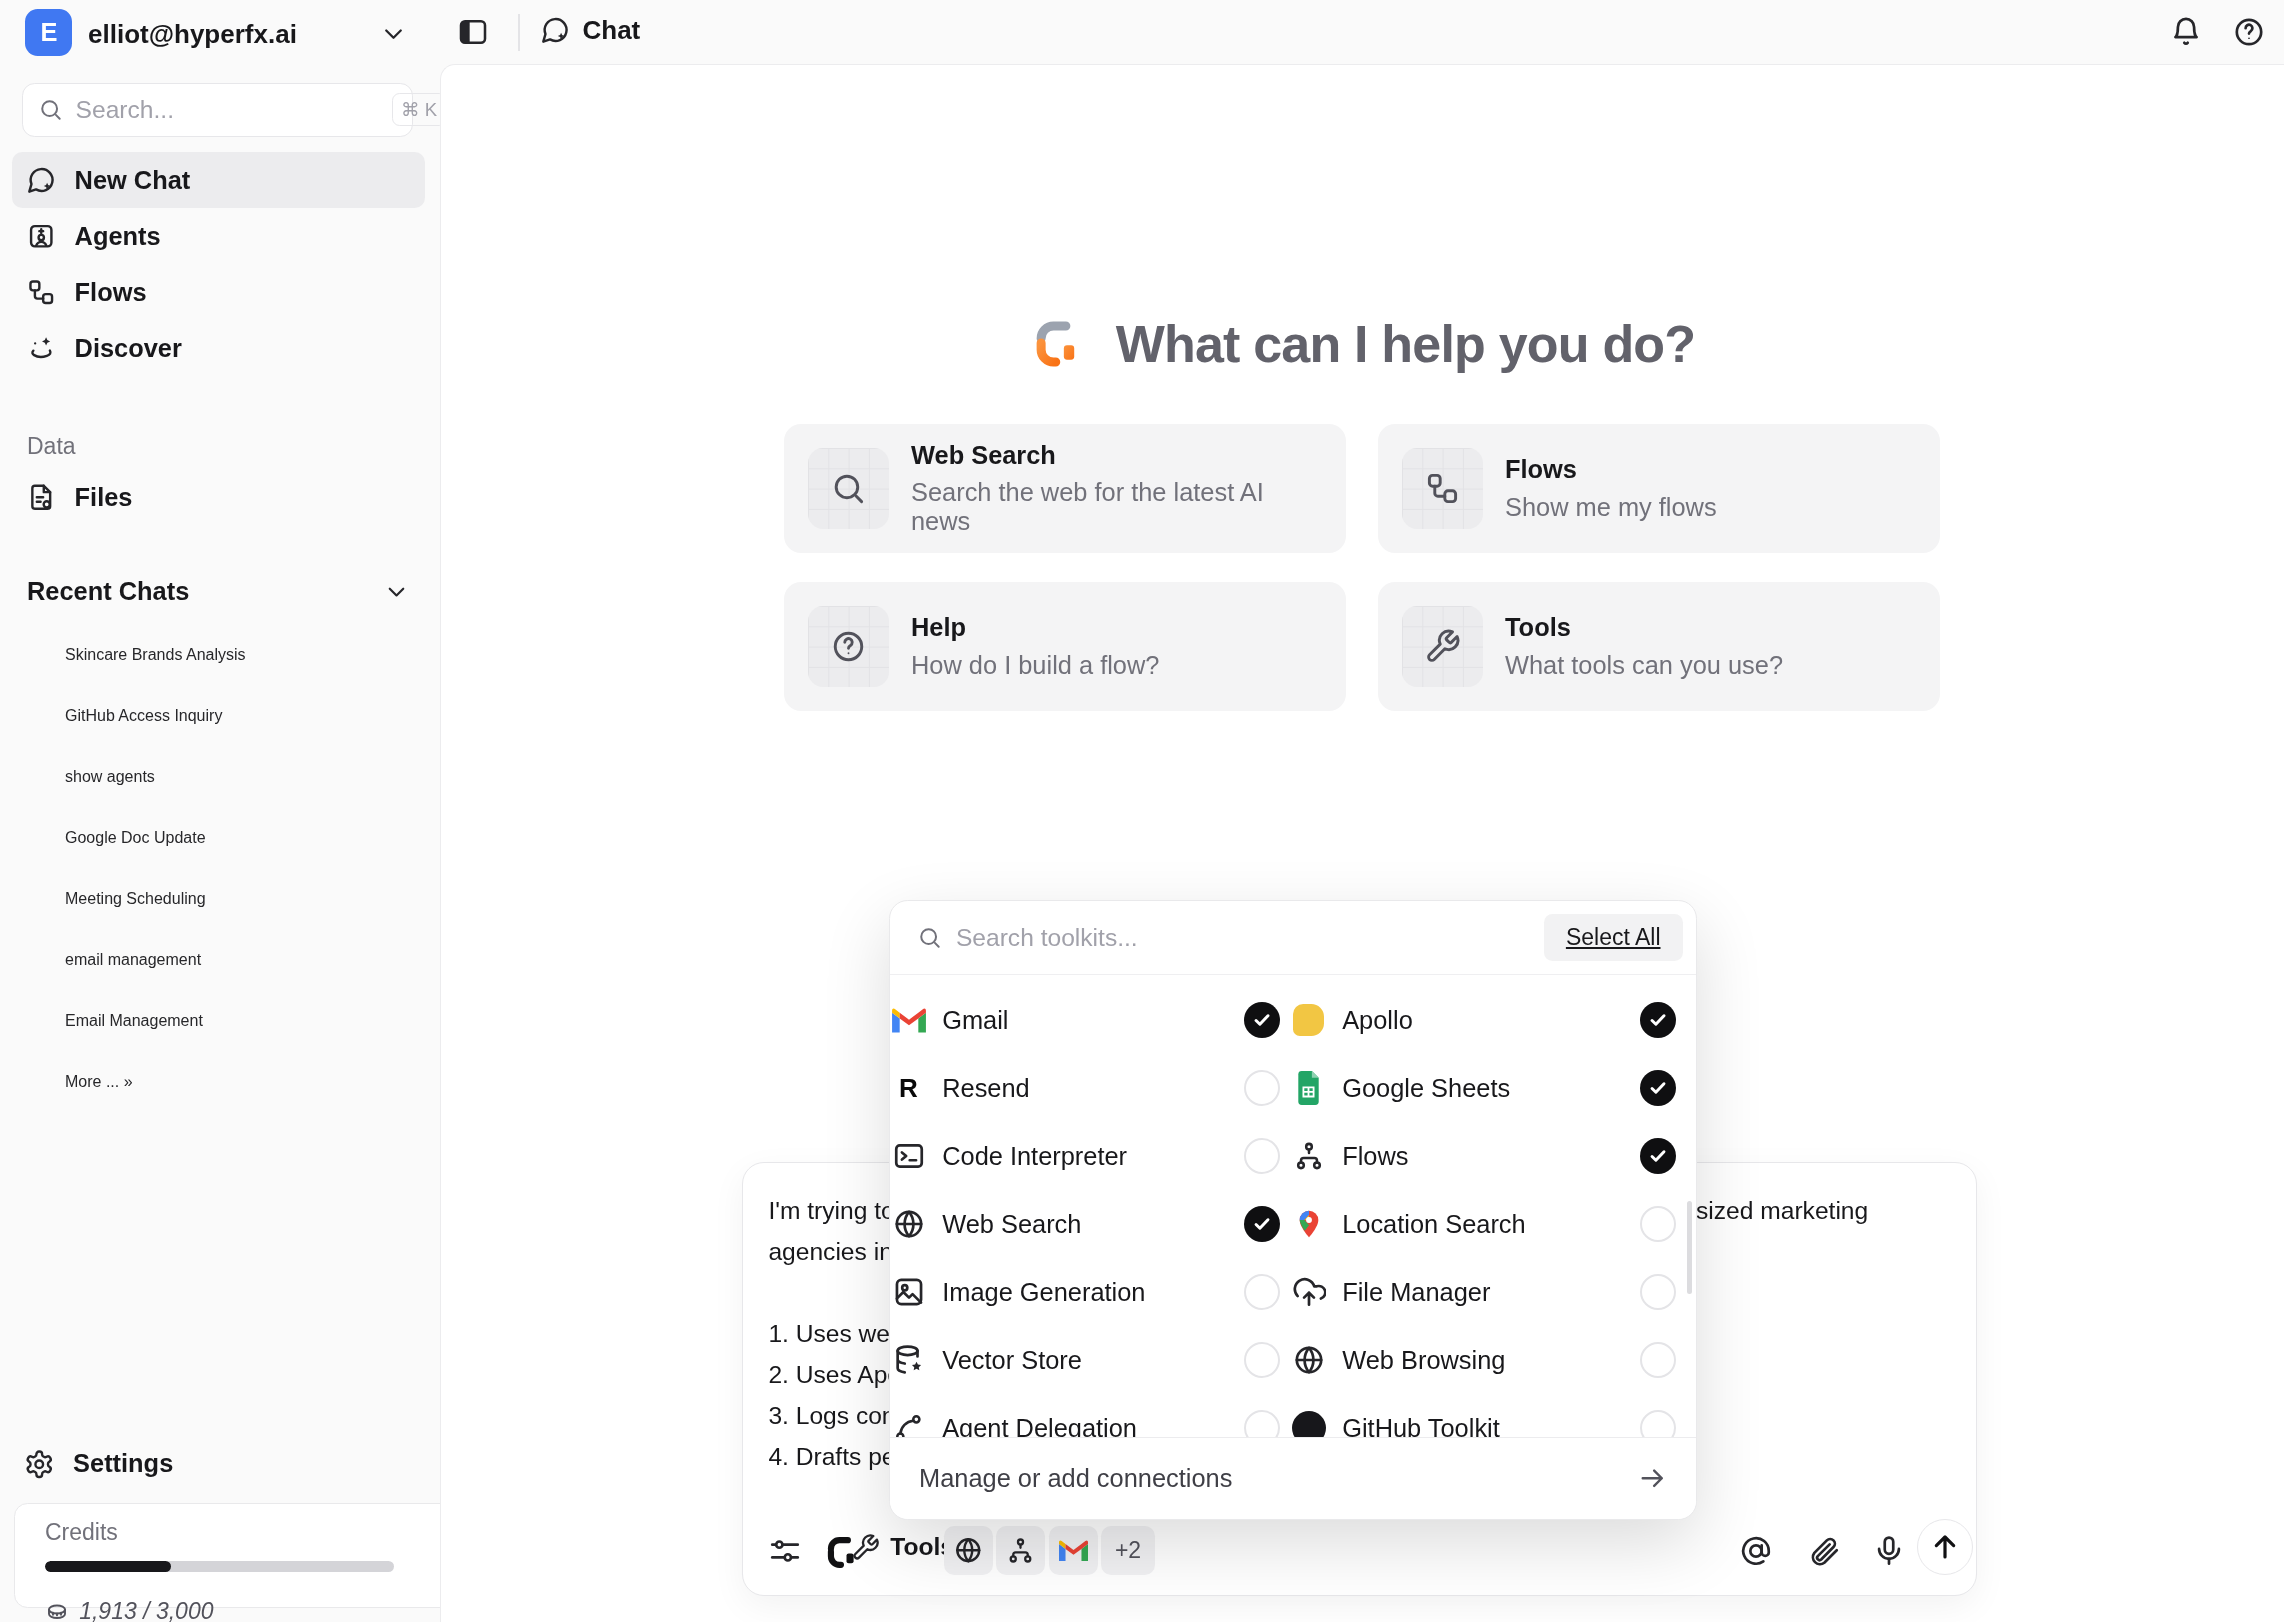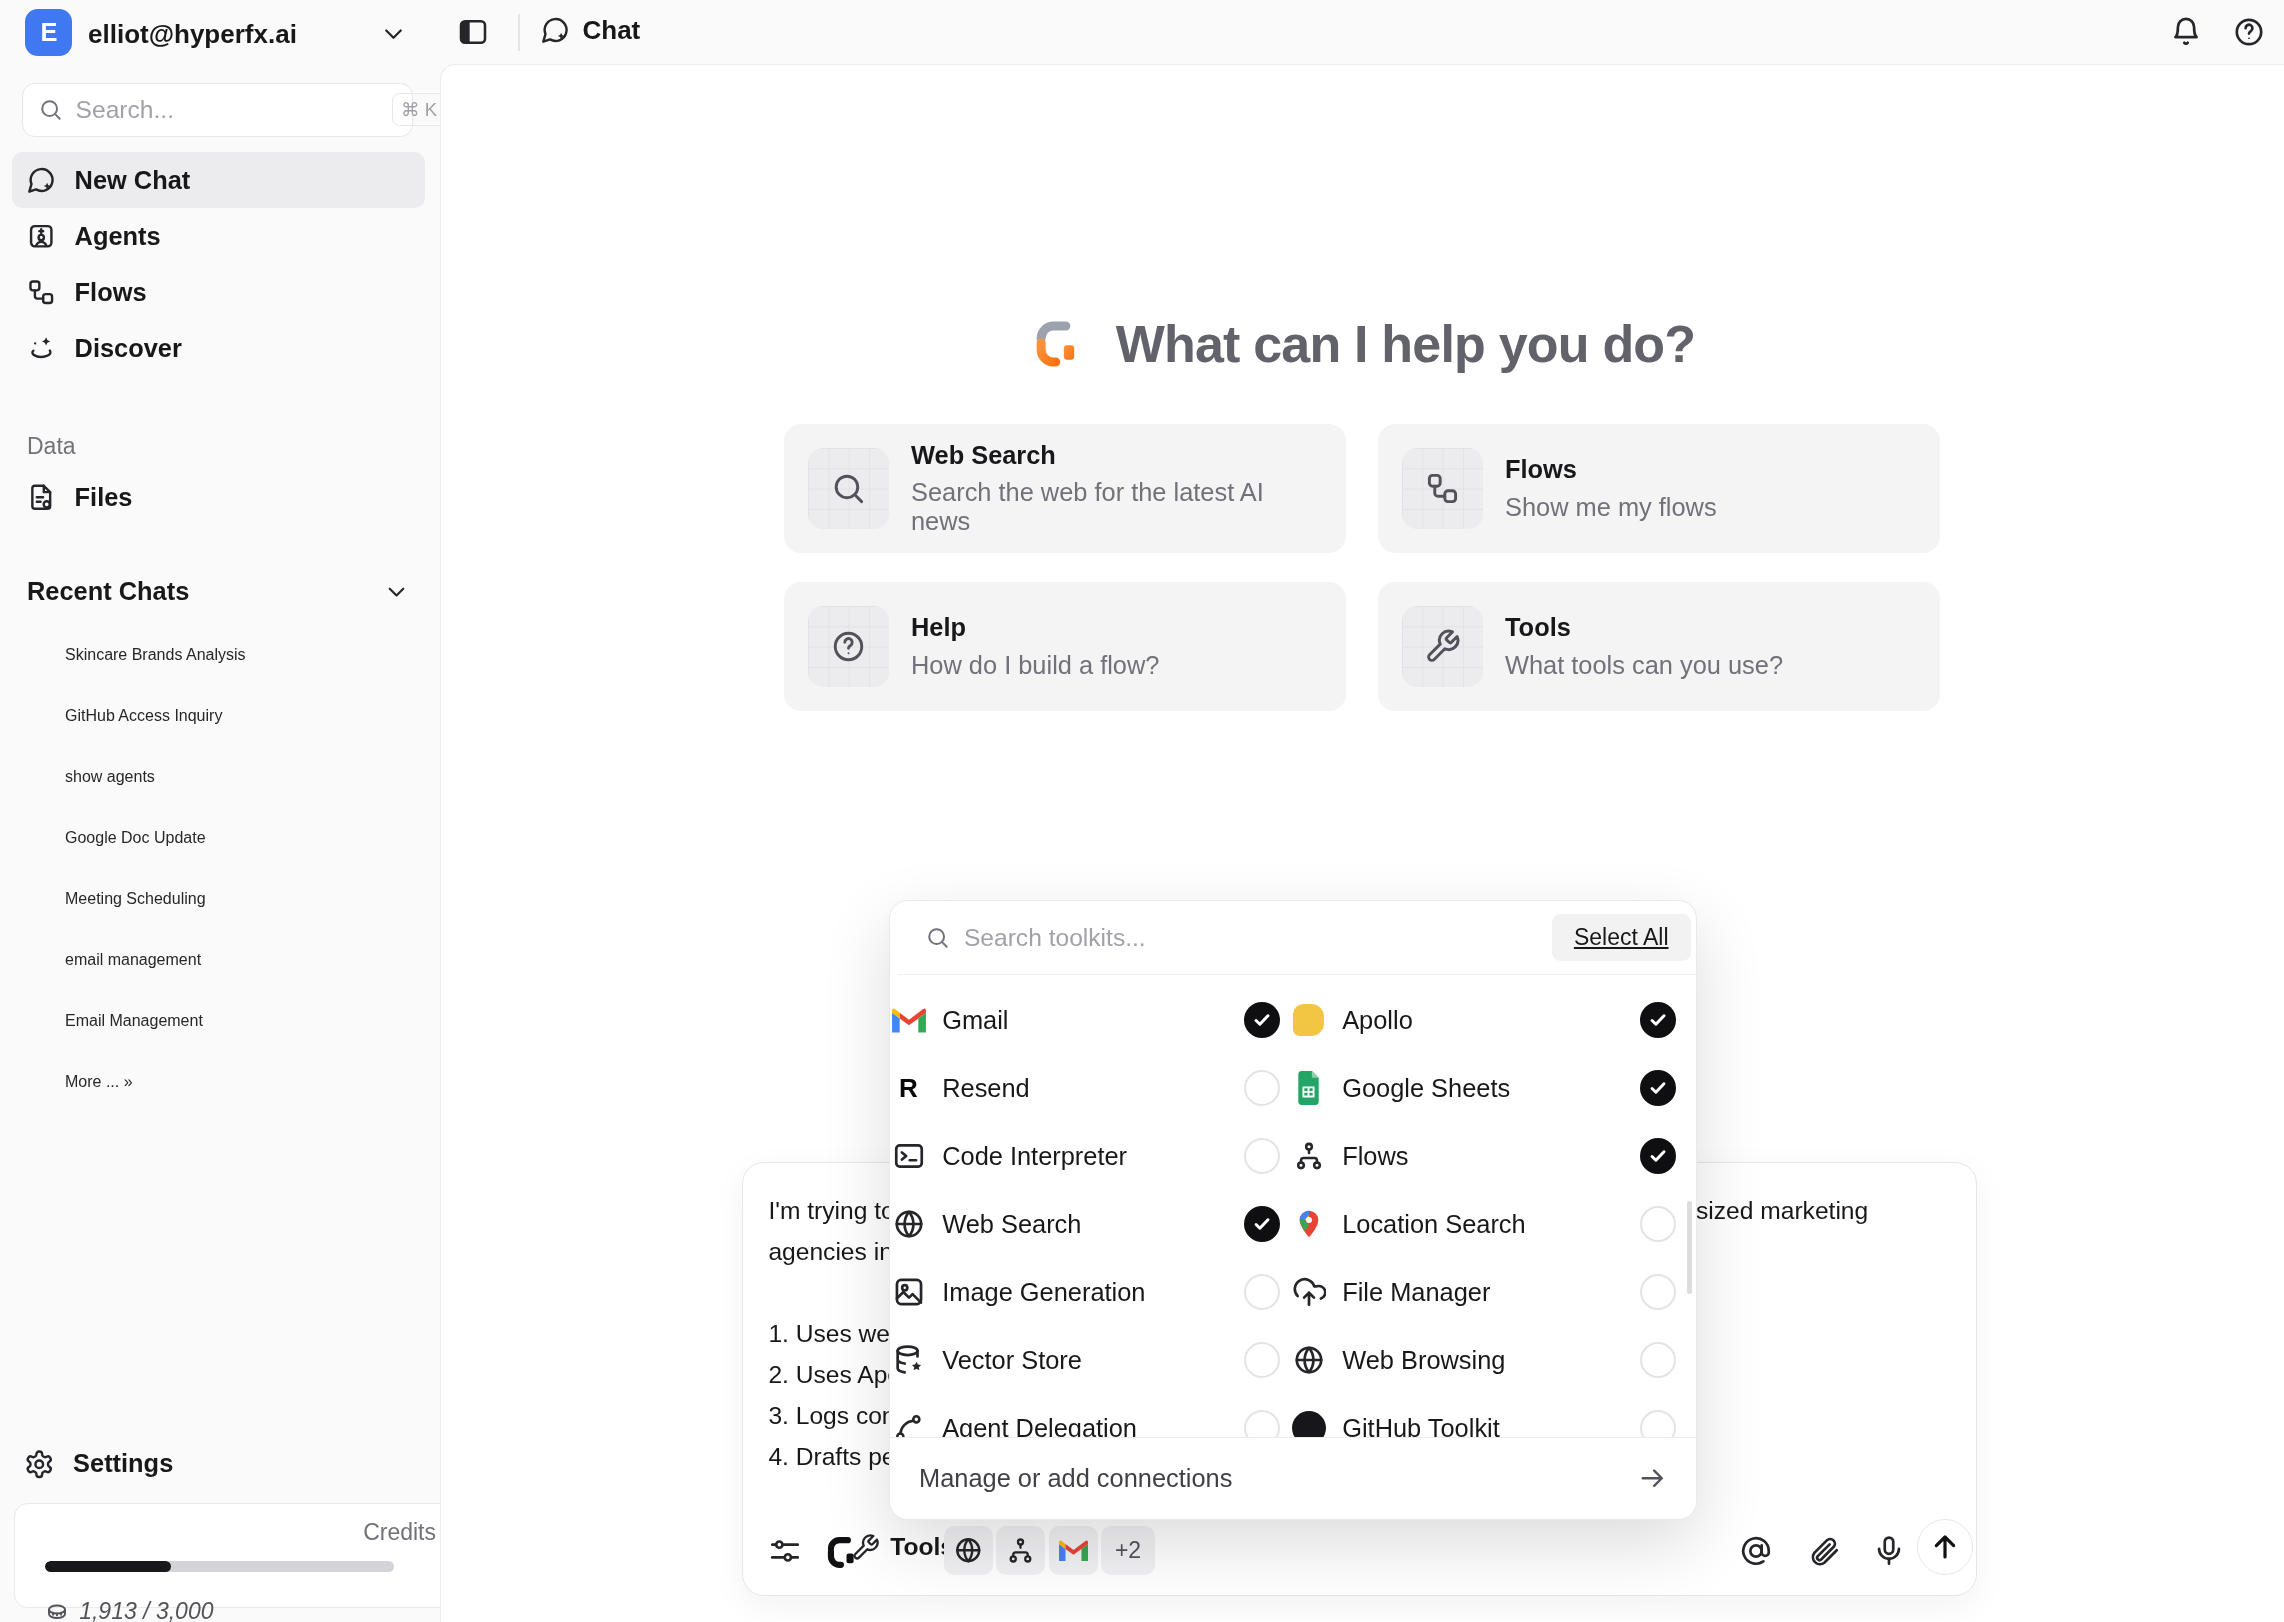--- a/index.html
+++ b/index.html
@@ -29,21 +29,21 @@
   .kbd { border:1.7px solid #e7e7ea; border-radius:7.6px; color:#a1a1aa; font-size:18.6px; padding:4.2px 8.5px; white-space:nowrap; }
   .nav { position:absolute; left:12px; top:88px; width:413px; }
   .nav-item { height:56px; display:flex; align-items:center; gap:18.6px; padding-left:13.5px; border-radius:10.2px; font-size:25.4px; font-weight:700; cursor:pointer; }
   .nav-item.active { background:#ececee; }
   .sec-label { position:absolute; left:27px; top:369px; font-size:23px; color:#71717a; }
   .files-wrap { position:absolute; left:12px; top:405px; width:413px; }
   .recent-hdr { position:absolute; left:27px; top:513px; width:383px; display:flex; align-items:center; justify-content:space-between; font-size:25.4px; font-weight:700; }
   .recent-list { position:absolute; left:0; top:560px; width:437px; }
   .recent-item { height:61px; display:flex; align-items:center; padding-left:65px; font-size:16px; color:#27272a; cursor:pointer; }
   .settings-row { position:absolute; left:24px; top:1385px; display:flex; align-items:flex-start; gap:18.6px; font-size:25.4px; font-weight:700; cursor:pointer; }
-  .credits-card { position:absolute; left:13.5px; top:1439px; width:454px; height:105px; background:#fff; border:1.7px solid #e9e9eb; border-radius:13.5px; padding:15.2px 30.5px;text-align:right; }
+  .credits-card { position:absolute; left:13.5px; top:1439px; width:454px; height:105px; background:#fff; border:1.7px solid #e9e9eb; border-radius:13.5px; padding:15.2px 30.5px; }
   .credits-title { font-size:23px; color:#71717a; }
   .credits-bar { margin-top:15.2px; width:349px; height:11px; border-radius:6px; background:#d4d4d8; overflow:hidden; }
   .credits-fill { height:100%; background:#18181b; border-radius:6px; }
   .credits-amount { margin-top:26px; display:flex; align-items:center; gap:10.2px; font-size:23px; font-style:italic; color:#52525b; }
 
   
   .main-panel { position:absolute; left:440px; top:64px; width:1844px; height:1558px; background:#fff; border:0.8px solid #ececee; border-right:0; border-bottom:0; border-top-left-radius:15.2px; }
   .hero { position:absolute; left:0; top:249px; width:1844px; display:flex; align-items:center; justify-content:center; gap:31px; }
   .hero-title { font-size:52px; font-weight:700; color:#62626b; letter-spacing:-0.8px; }
   .cards { position:absolute; left:343px; top:359px; width:1156px; display:grid; grid-template-columns:562px 562px; grid-auto-rows:129px; column-gap:32px; row-gap:29px; }
@@ -61,21 +61,21 @@
   .draft-right { position:absolute; left:953px; top:27px; font-size:24.6px; line-height:41px; white-space:nowrap; }
   .composer-bar { position:absolute; left:0; bottom:17px; width:100%; height:54px; }
   .cb-icon { position:absolute; top:10.2px; cursor:pointer; }
   .badge { position:absolute; top:1.7px; width:49px; height:49px; border-radius:10.2px; background:#f1f1f3; display:flex; align-items:center; justify-content:center; cursor:pointer; }
   .badge.wide { width:54px; font-size:23px; color:#52525b; }
   .tools-chip { position:absolute; left:108px; top:8.5px; display:flex; align-items:center; gap:10.2px; font-size:24.6px; font-weight:700; cursor:pointer; }
   .send-btn { position:absolute; left:1174px; top:-5.1px; width:56px; height:56px; border-radius:50%; background:#fff; border:1.7px solid #e7e7ea; display:flex; align-items:center; justify-content:center; cursor:pointer; }
 
   
   .popup { position:absolute; left:889px; top:900px; width:808px; height:620px; background:#fff; border:0.8px solid #e9e9eb; border-radius:18.6px; box-shadow:0 24px 68px rgba(0,0,0,.14); z-index:10; }
-  .popup-head { position:absolute; left:8px; top:0; width:100%; height:74px; display:flex; align-items:center; padding:0 13.5px 0 27px; border-bottom:0.8px solid #efeff1; }
+  .popup-head { position:absolute; left:0; top:0; width:100%; height:74px; display:flex; align-items:center; padding:0 13.5px 0 27px; border-bottom:0.8px solid #efeff1; }
   .popup-head input { border:0; outline:0; flex:1; font-size:24.6px; margin-left:13.5px; color:#18181b; background:transparent; font-family:inherit; }
   .popup-head input::placeholder { color:#a1a1aa; }
   .select-all { background:#f2f2f3; border:0; border-radius:8.5px; height:47px; padding:0 22px; font-size:23px; font-weight:500; color:#18181b; font-family:inherit; cursor:pointer;text-decoration:underline; }
   .tk-list { position:absolute; left:0; top:75px; width:100%; height:461px; overflow:hidden; padding-top:10.2px;
              display:grid; grid-template-columns:400px auto; grid-auto-rows:68px; }
   .tk-row { display:flex; align-items:center; cursor:pointer; }
   .tk-row.col1 { padding-right:10.2px; }
   .tk-row.col2 { padding-right:20.3px; }
   .tk-ic { width:37px; height:37px; display:flex; align-items:center; justify-content:center; flex:0 0 auto; }
   .tk-name { font-size:25.4px; font-weight:500; margin-left:15.2px; }

